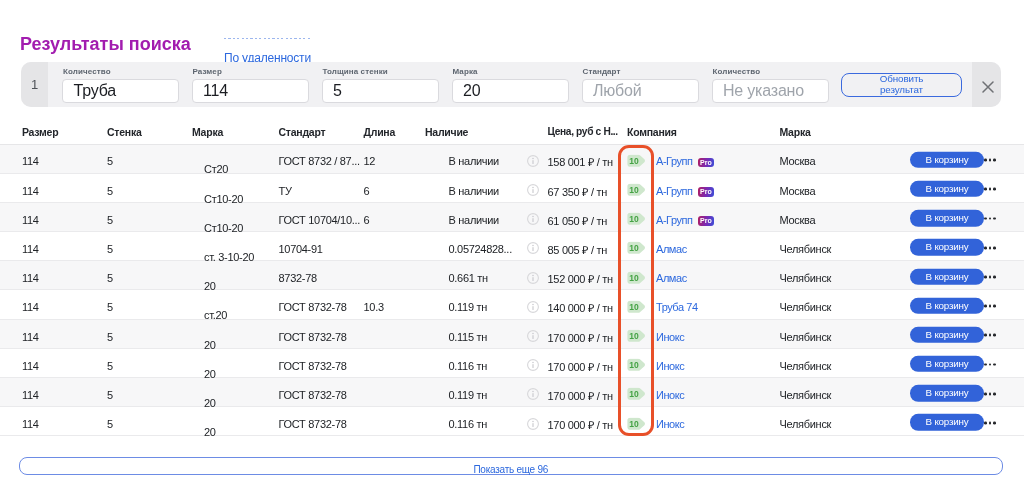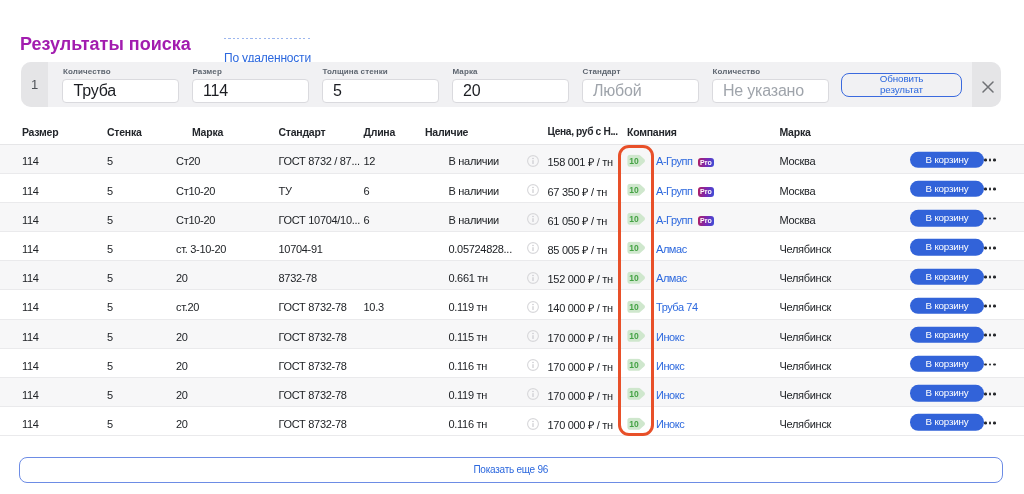--- a/index.html
+++ b/index.html
@@ -13,34 +13,34 @@
 .fbox { position:absolute; top:78.5px; width:117px; height:24px; background:#fff; border:1px solid #dadade; border-radius:4px; font-size:16px; letter-spacing:-0.2px; color:#1b1d22; line-height:22px; padding-left:10.5px; }
 .fbox.ph { color:#9fa4ab; }
 .updbtn { position:absolute; left:841px; top:73px; width:121px; height:23.5px; border:1.5px solid #3b6ade; border-radius:8px; color:#2c68de; font-size:9.8px; line-height:10.3px; letter-spacing:-0.1px; display:flex; align-items:center; justify-content:center; text-align:center; }
 .xmark { position:absolute; left:981.5px; top:80.5px; }
 .thead { position:absolute; left:0; top:126px; width:1024px; height:18px; }
 .thead span { position:absolute; top:0; font-size:10.5px; font-weight:bold; color:#23262b; letter-spacing:-0.25px; }
 .tbody { position:absolute; left:0; top:143.5px; width:1024px; border-top:1px solid #e6e6e8; }
 .row { position:relative; width:1024px; height:29.2px; border-bottom:1px solid #eaeaec; }
 .row.odd { background:#f7f7f8; }
 .cell { position:absolute; top:calc(50% + 2.9px); transform:translateY(-50%); font-size:11px; color:#202327; letter-spacing:-0.3px; white-space:nowrap; }
-.c1 { left:22px; } .c2 { left:107px; } .c3 { left:176px; } .c4 { left:278.5px; }
+.c1 { left:22px; } .c2 { left:107px; } .c3 { left:204px;margin-top:8px; } .c4 { left:278.5px; }
 .c5 { left:363.5px; } .c6 { left:448.5px; } .c7 { left:547.5px; }
 .c8 { left:656px; } .c9 { left:779.5px; }
 .icell { position:absolute; left:527px; top:calc(50% + 2.3px); transform:translateY(-50%); width:12px; height:12px; }
 .icell svg { display:block; }
 .tagcell { position:absolute; left:626.5px; top:calc(50% + 2.3px); transform:translateY(-50%); width:19px; height:13px; }
 .tagcell svg { display:block; }
 .comp { color:#2c68de; letter-spacing:-0.45px; }
 .pro { display:inline-block; margin-left:5px; width:16.5px; height:9.5px; border-radius:3px; background:linear-gradient(100deg,#b01d60,#7a2ab4 52%,#3a4fd9); color:#fff; font-size:7px; font-weight:bold; text-align:center; line-height:9.5px; letter-spacing:0; vertical-align:0.5px; }
 .cart { position:absolute; left:910px; top:calc(50% + 1.2px); transform:translateY(-50%); width:74px; height:16.4px; background:#3263d9; border-radius:8.2px; color:#fff; font-size:9.8px; letter-spacing:-0.2px; text-align:center; line-height:16.4px; }
 .dots { position:absolute; left:984px; top:calc(50% + 1.7px); transform:translateY(-50%); display:flex; gap:1.9px; }
 .dots i { width:2.8px; height:2.8px; border-radius:50%; background:#26282c; }
 .redbox { position:absolute; left:617.5px; top:144.5px; width:36.5px; height:291.5px; border:3.5px solid #e85029; border-radius:11px; pointer-events:none; z-index:5; }
-.showmore { position:absolute; left:18.5px; top:457px; width:984.5px; height:26px; border:1px solid #6d8ce5; border-radius:8px; color:#2c68de; font-size:10px; letter-spacing:-0.25px; text-align:center; line-height:24.5px; background:#fff; }
+.showmore { position:absolute; left:18.5px; top:457px; width:984.5px; height:18px; border:1px solid #6d8ce5; border-radius:8px; color:#2c68de; font-size:10px; letter-spacing:-0.25px; text-align:center; line-height:24.5px; background:#fff; }
 </style></head>
 <body>
 <div class="title">Результаты поиска</div>
 <div class="bylink">По удаленности</div>
 <div class="bydash"></div>
 <div class="fbar">
     <div class="fnum">1</div>
     <div class="fxcell"></div>
   </div>
 

